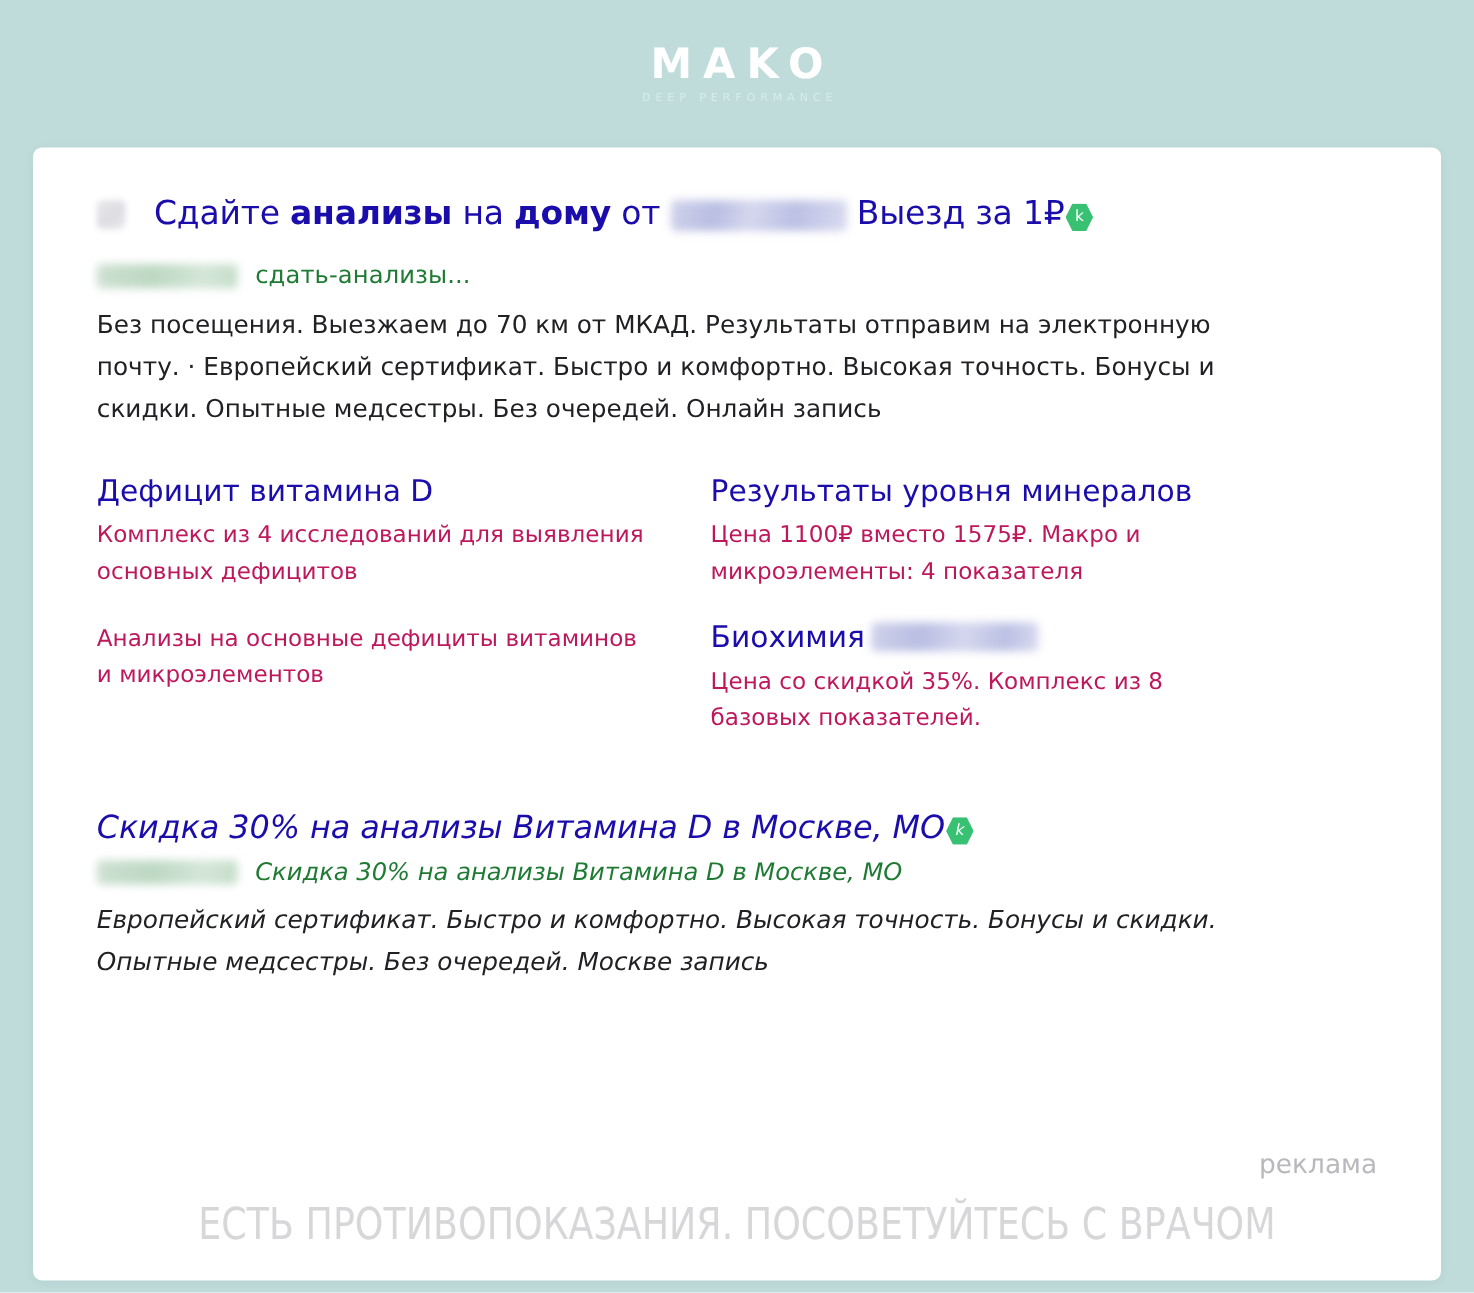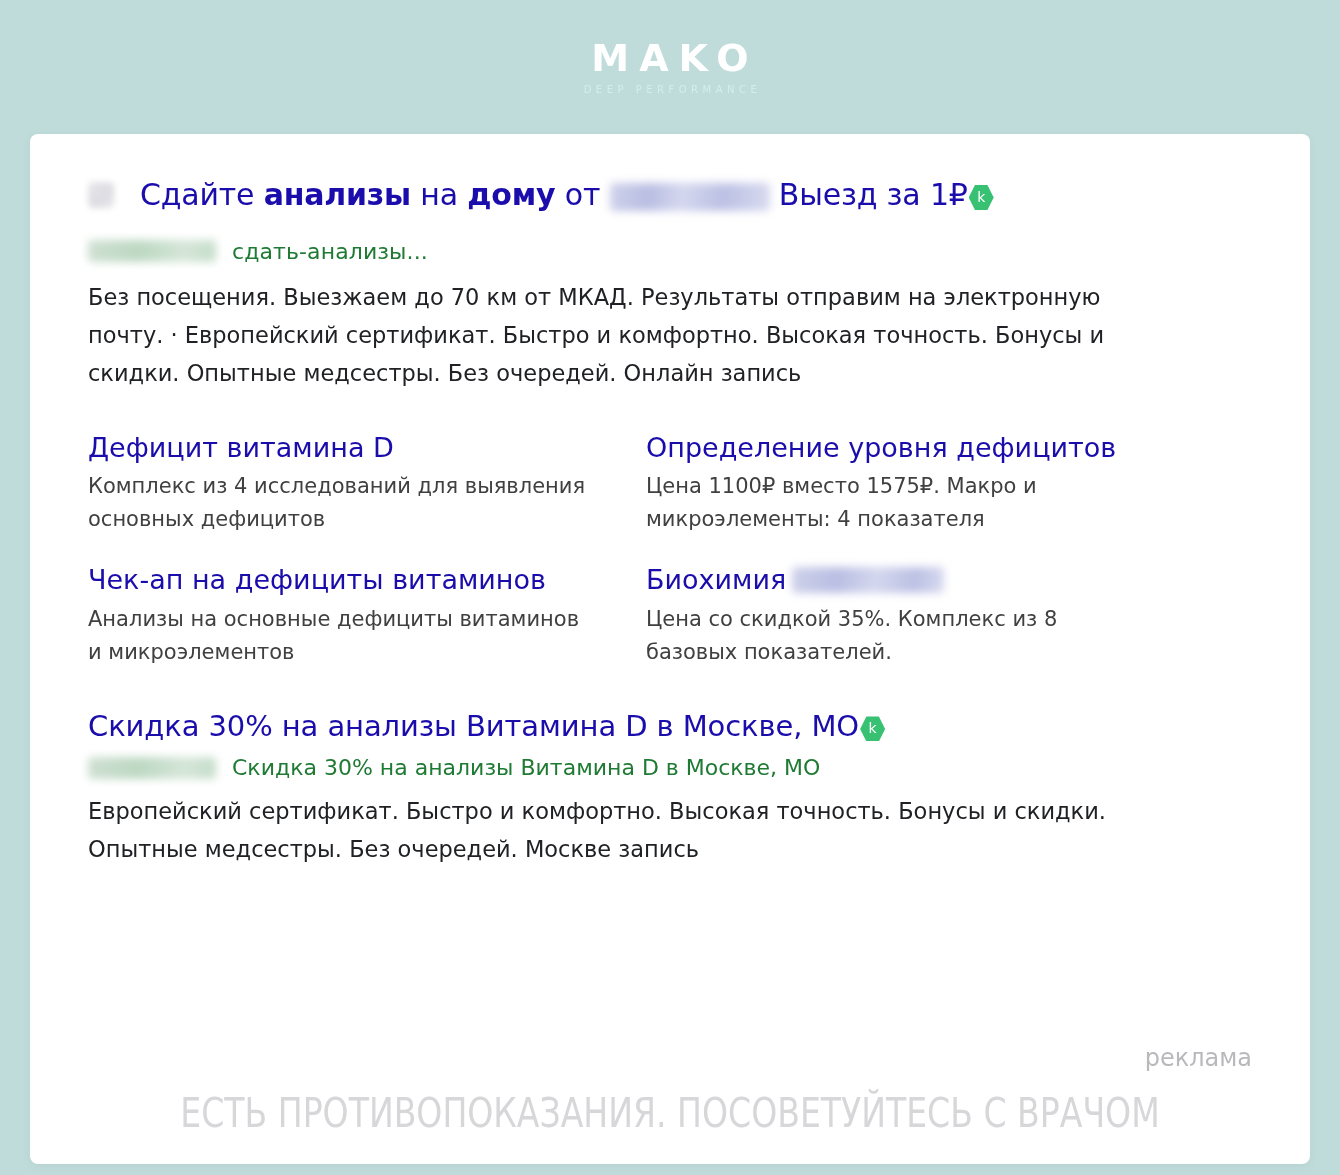--- a/index.html
+++ b/index.html
@@ -139,36 +139,36 @@
   .sl-title {
     font-size: 27px;
     color: #1a0dab;
     line-height: 1.22;
     margin-bottom: 6px;
     max-width: 480px;
   }
   .sl-desc {
     font-size: 21px;
     line-height: 33px;
-    color: #404040;
+    color: #be185d;
     max-width: 500px;
   }
   .sl-blur-inline {
     display: inline-block;
     vertical-align: -4px;
     width: 152px;
     height: 26px;
     border-radius: 4px;
     background: linear-gradient(100deg,#cfd2ea 0%,#b9bee3 30%,#d4d7ee 55%,#bcc1e4 80%,#d9dbf0 100%);
     filter: blur(4px);
     margin-left: 6px;
   }
 
   
-  .ad2 { margin-top: 40px; }
+  .ad2 { margin-top: 66px; font-style: italic; }
   .ad2-title {
     font-size: 29px;
     color: #1a0dab;
     white-space: nowrap;
     letter-spacing: -0.1px;
   }
   .ad2-url-row {
     display: flex;
     align-items: center;
     margin-top: 12px;
@@ -233,26 +233,25 @@
   </div>
 
   <div class="sitelinks">
 
     <div>
       <div class="sl-title">Дефицит витамина D</div>
       <div class="sl-desc">Комплекс из 4 исследований для выявления основных дефицитов</div>
     </div>
 
     <div>
-      <div class="sl-title">Определение уровня дефицитов</div>
+      <div class="sl-title">Результаты уровня минералов</div>
       <div class="sl-desc">Цена 1100₽ вместо 1575₽. Макро и микроэлементы: 4 показателя</div>
     </div>
 
     <div>
-      <div class="sl-title">Чек-ап на дефициты витаминов</div>
       <div class="sl-desc">Анализы на основные дефициты витаминов и микроэлементов</div>
     </div>
 
     <div>
       <div class="sl-title"><span>Биохимия</span><span class="sl-blur-inline"></span></div>
       <div class="sl-desc">Цена со скидкой 35%. Комплекс из 8 базовых показателей.</div>
     </div>
 
   </div>
 

